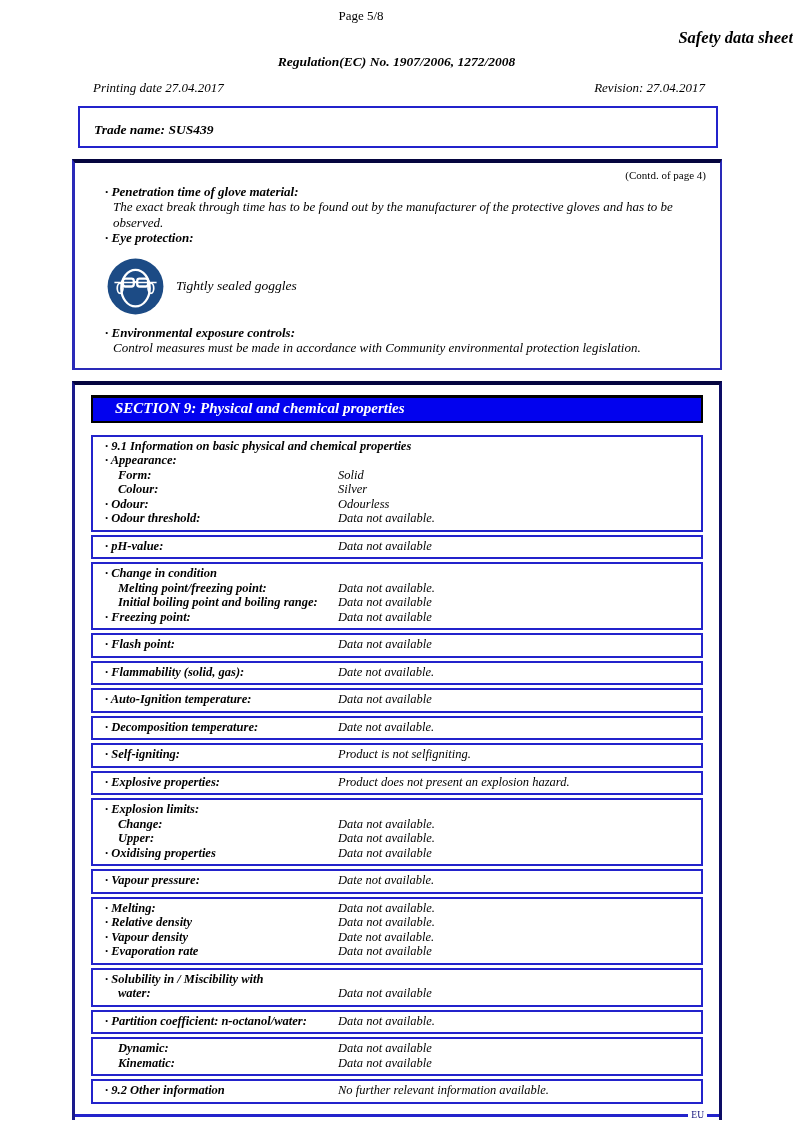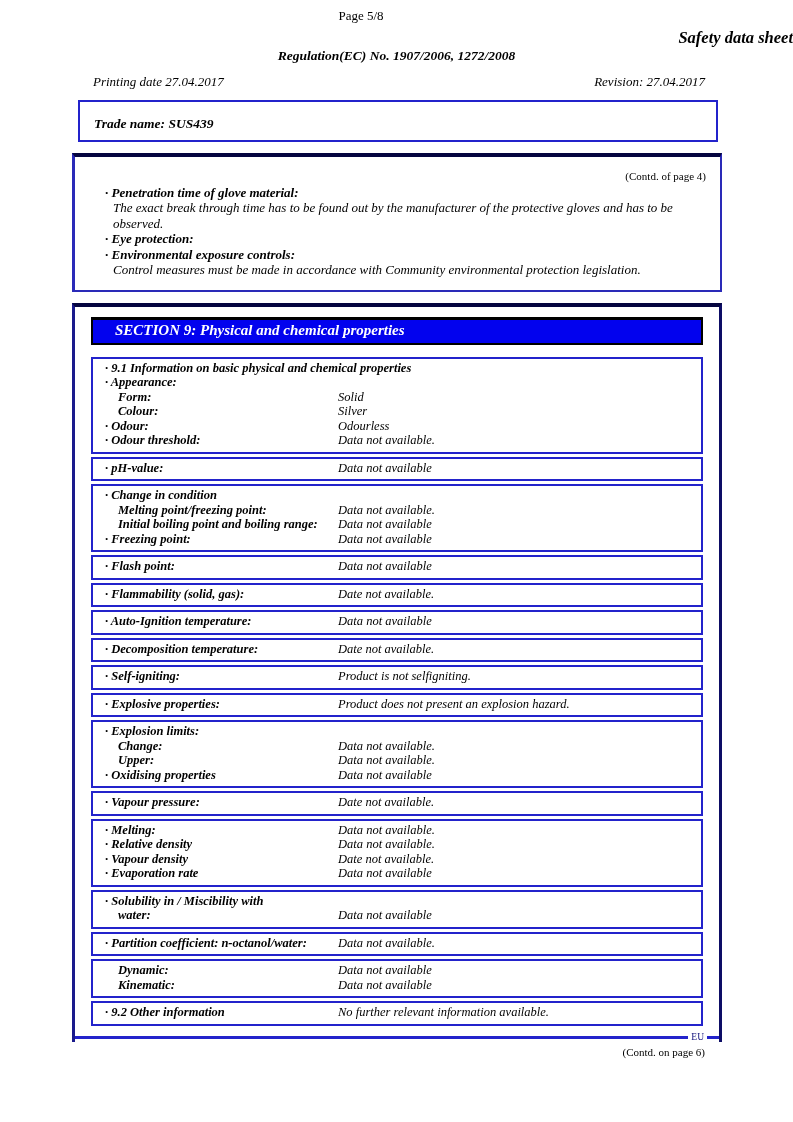--- a/index.html
+++ b/index.html
@@ -8,31 +8,31 @@
     width: 793px; height: 1122px;
     margin: 0 auto;
     background: #ffffff;
     font-family: "Liberation Serif", "DejaVu Serif", serif;
     color: #000;
     overflow: hidden;
   }
   
   .page-number { text-align: center; padding: 8px 87px 0 16px; font-size: 13px; }
   .doc-title   { text-align: right; font-weight: bold; font-style: italic; font-size: 16.5px; margin-top: 4px; }
-  .doc-subtitle{ text-align: center; font-weight: bold; font-style: italic; font-size: 13.5px; margin-top: 0; }
+  .doc-subtitle{ text-align: center; font-weight: bold; font-style: italic; font-size: 13.5px; margin-top: 6px; }
   .dates-row   { display: flex; justify-content: space-between; margin: 10px 88px 0 93px; font-style: italic; font-size: 13px; }
   .trade-box   { margin: 10px 75px 0 78px; border: 2px solid #2323cb; padding: 14px 14px 8px; font-weight: bold; font-style: italic; font-size: 13.5px; }
 
   
   .exposure-box {
     margin: 11px 71px 0 72px;
     border: 2px solid #2a2ab8;
     border-top: 4px solid #05053f;
     border-left-width: 3px;
-    padding: 12px 14px 12px 30px;
+    padding: 5px 14px 12px 30px;
     font-size: 13px;
     line-height: 15.5px;
   }
   .contd-note { text-align: right; font-size: 11px; font-style: normal; }
   .entry-heading { font-weight: bold; font-style: italic; }
   .entry-body    { font-style: italic; padding-left: 8px; }
   .goggles-row { display: flex; align-items: center; margin: 12px 0 10px 2px; }
   .goggles-row svg { width: 57px; height: 57px; display: block; }
   .goggles-caption { font-style: italic; font-size: 13.5px; margin-left: 12px; }
 
@@ -94,20 +94,35 @@
   <div class="trade-box">
     <span>Trade name: SUS439</span>
   </div>
 
   <div class="exposure-box">
     <div class="contd-note">(Contd. of page 4)</div>
     <div class="entry-heading">· Penetration time of glove material:</div>
     <div class="entry-body">The exact break through time has to be found out by the manufacturer of the protective gloves and has to be observed.</div>
     <div class="entry-heading">· Eye protection:</div>
 
+    <div class="goggles-row">
+      <span>
+        <svg viewBox="0 0 100 100" xmlns="http://www.w3.org/2000/svg">
+          <circle cx="50" cy="50" r="49" fill="#1c4b85"></circle>
+          <ellipse cx="50" cy="53" rx="25" ry="32" fill="none" stroke="#fff" stroke-width="4"></ellipse>
+          <ellipse cx="23" cy="53" rx="5" ry="9" fill="none" stroke="#fff" stroke-width="3"></ellipse>
+          <ellipse cx="77" cy="53" rx="5" ry="9" fill="none" stroke="#fff" stroke-width="3"></ellipse>
+          <line x1="13" y1="43" x2="87" y2="43" stroke="#fff" stroke-width="3"></line>
+          <rect x="28" y="36" width="19" height="14" rx="4" fill="none" stroke="#fff" stroke-width="4"></rect>
+          <rect x="53" y="36" width="19" height="14" rx="4" fill="none" stroke="#fff" stroke-width="4"></rect>
+          <line x1="46" y1="42" x2="54" y2="42" stroke="#fff" stroke-width="3"></line>
+        </svg>
+      </span>
+      <span class="goggles-caption">Tightly sealed goggles</span>
+    </div>
 
     <div class="entry-heading">· Environmental exposure controls:</div>
     <div class="entry-body">Control measures must be made in accordance with Community environmental protection legislation.</div>
   </div>
 
   <div class="section9-box">
     <div class="section-header">SECTION 9: Physical and chemical properties</div>
 
     <div>
         <div class="prop-table">

